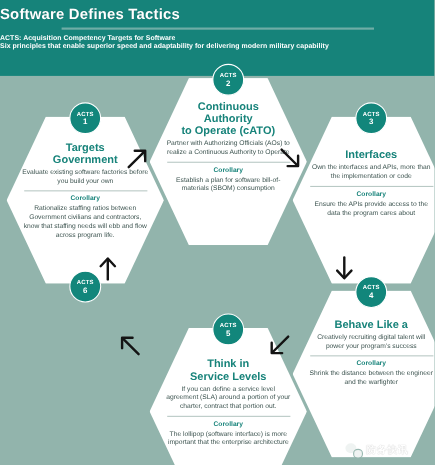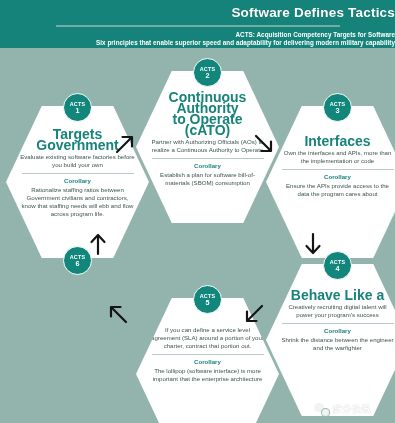--- a/index.html
+++ b/index.html
@@ -7,23 +7,23 @@
     width:395px;height:423px;
     background:#92b4ac;
     font-family:"Liberation Sans","DejaVu Sans",sans-serif;
     overflow:hidden;
     position:relative;
   }
   #root{position:relative;width:395px;height:423px;overflow:hidden;}
 
   
   .header{
-    position:absolute;left:0;top:0;width:395px;height:48px;
+    position:absolute;left:0;top:0;width:395px;height:69px;
     background:#16837a;
-    text-align:right;
+    text-align:left;
     box-sizing:border-box;
     padding-top:5px;
   }
   .header-title{
     color:#ffffff;font-size:13.5px;font-weight:bold;
     letter-spacing:.2px;line-height:16px;margin:0;
     text-shadow:0 0 1px rgba(0,0,0,.25);
   }
   .header-rule{
     width:284px;height:1.5px;background:#6fada6;
@@ -39,21 +39,21 @@
     position:absolute;
     width:143px;height:152px;
     background:#ffffff;
     -webkit-clip-path:polygon(25% 0%,75% 0%,100% 50%,75% 100%,25% 100%,0% 50%);
     clip-path:polygon(25% 0%,75% 0%,100% 50%,75% 100%,25% 100%,0% 50%);
     box-sizing:border-box;
     padding:20px 13px 8px 13px;
     text-align:center;
   }
   .hex-title{
-    color:#17837a;font-weight:bold;font-size:14px;line-height:11px;
+    color:#17837a;font-weight:bold;font-size:10px;line-height:11px;
     margin:0 0 2px 0;
   }
   .hex-body{
     color:#3d5450;font-size:6.1px;line-height:8px;margin:0;
     padding:0 1px;
   }
   .hex-divider{
     width:112px;height:1px;background:#b9c9c5;margin:4px auto 3px auto;
   }
   .hex-corollary-label{
@@ -191,20 +191,24 @@
     <div class="hex-divider"></div>
     <p class="hex-corollary-label">Corollary</p>
     <p class="hex-corollary">Shrink the distance between the engineer and the warfighter</p>
   </div>
   <div class="badge" id="badge4">
     <span class="badge-word">ACTS</span>
     <span class="badge-num">4</span>
   </div>
 
   <div class="hex" id="hex5">
+    <p class="hex-title">
+      <span>Think in</span><br>
+      <span>Service Levels</span>
+    </p>
     <p class="hex-body">If you can define a service level agreement (SLA) around a portion of your charter, contract that portion out.</p>
     <div class="hex-divider"></div>
     <p class="hex-corollary-label">Corollary</p>
     <p class="hex-corollary">The lollipop (software interface) is more important that the enterprise architecture</p>
   </div>
   <div class="badge" id="badge5">
     <span class="badge-word">ACTS</span>
     <span class="badge-num">5</span>
   </div>
 

